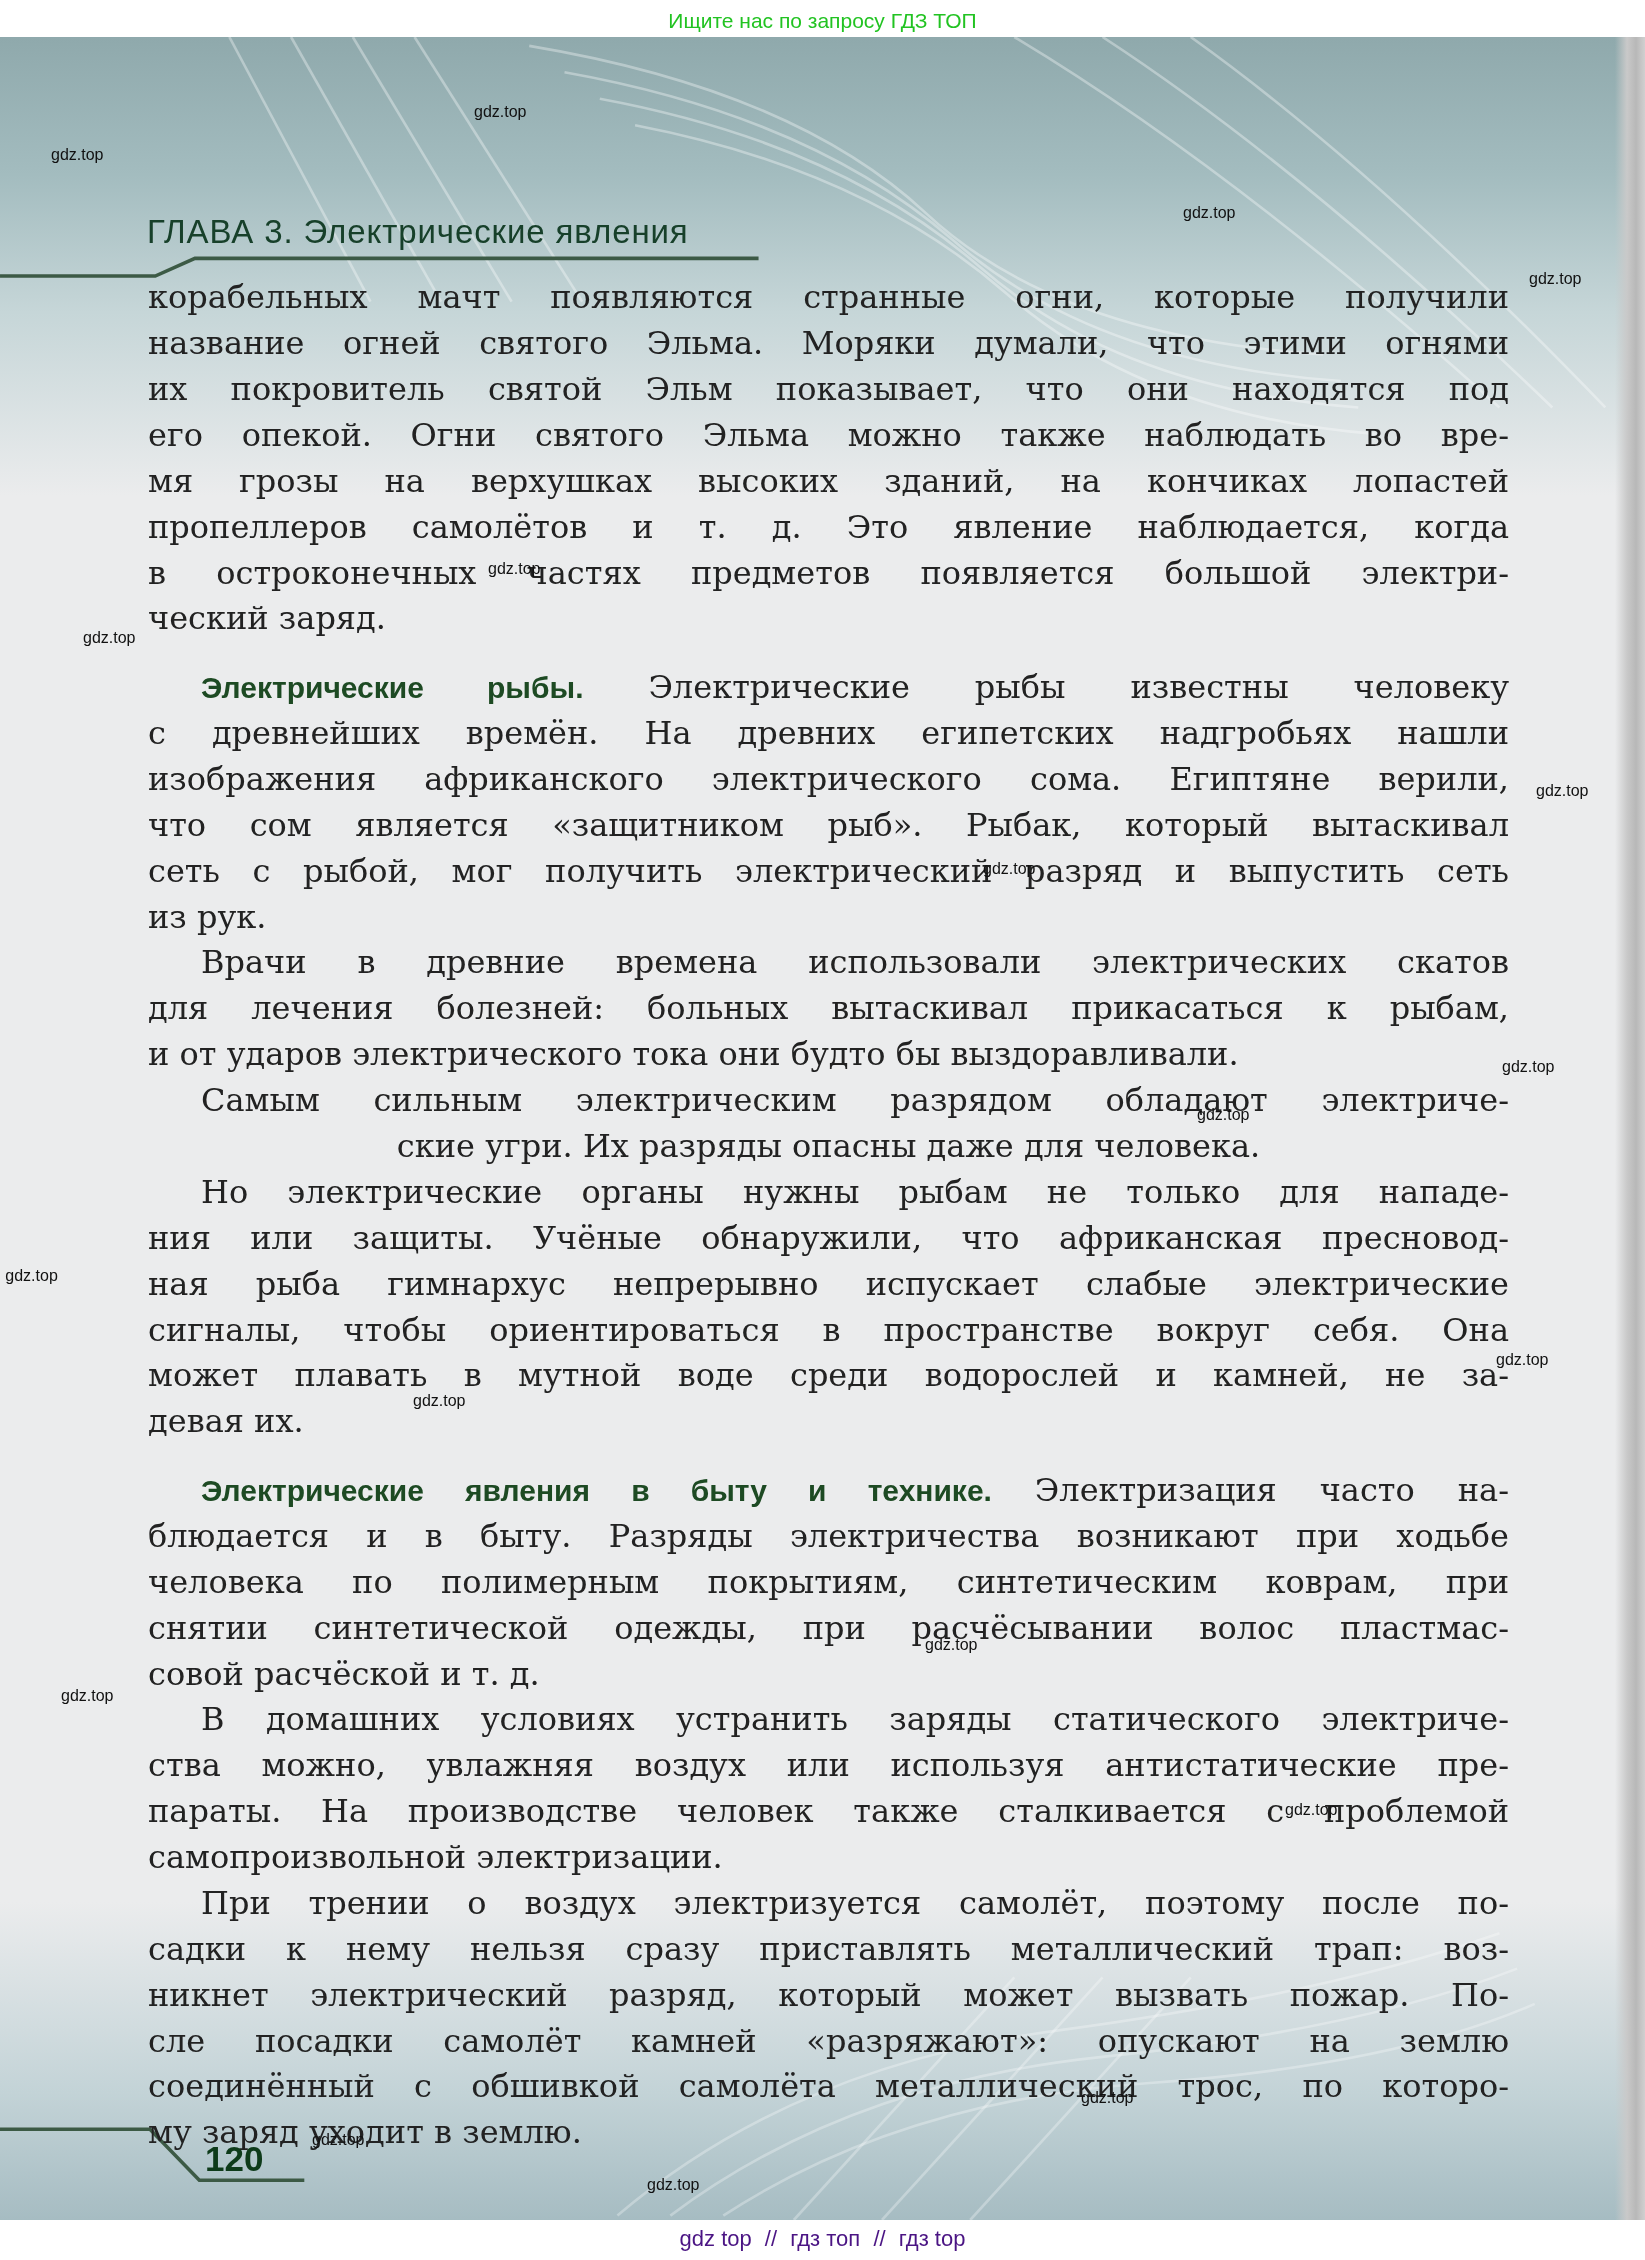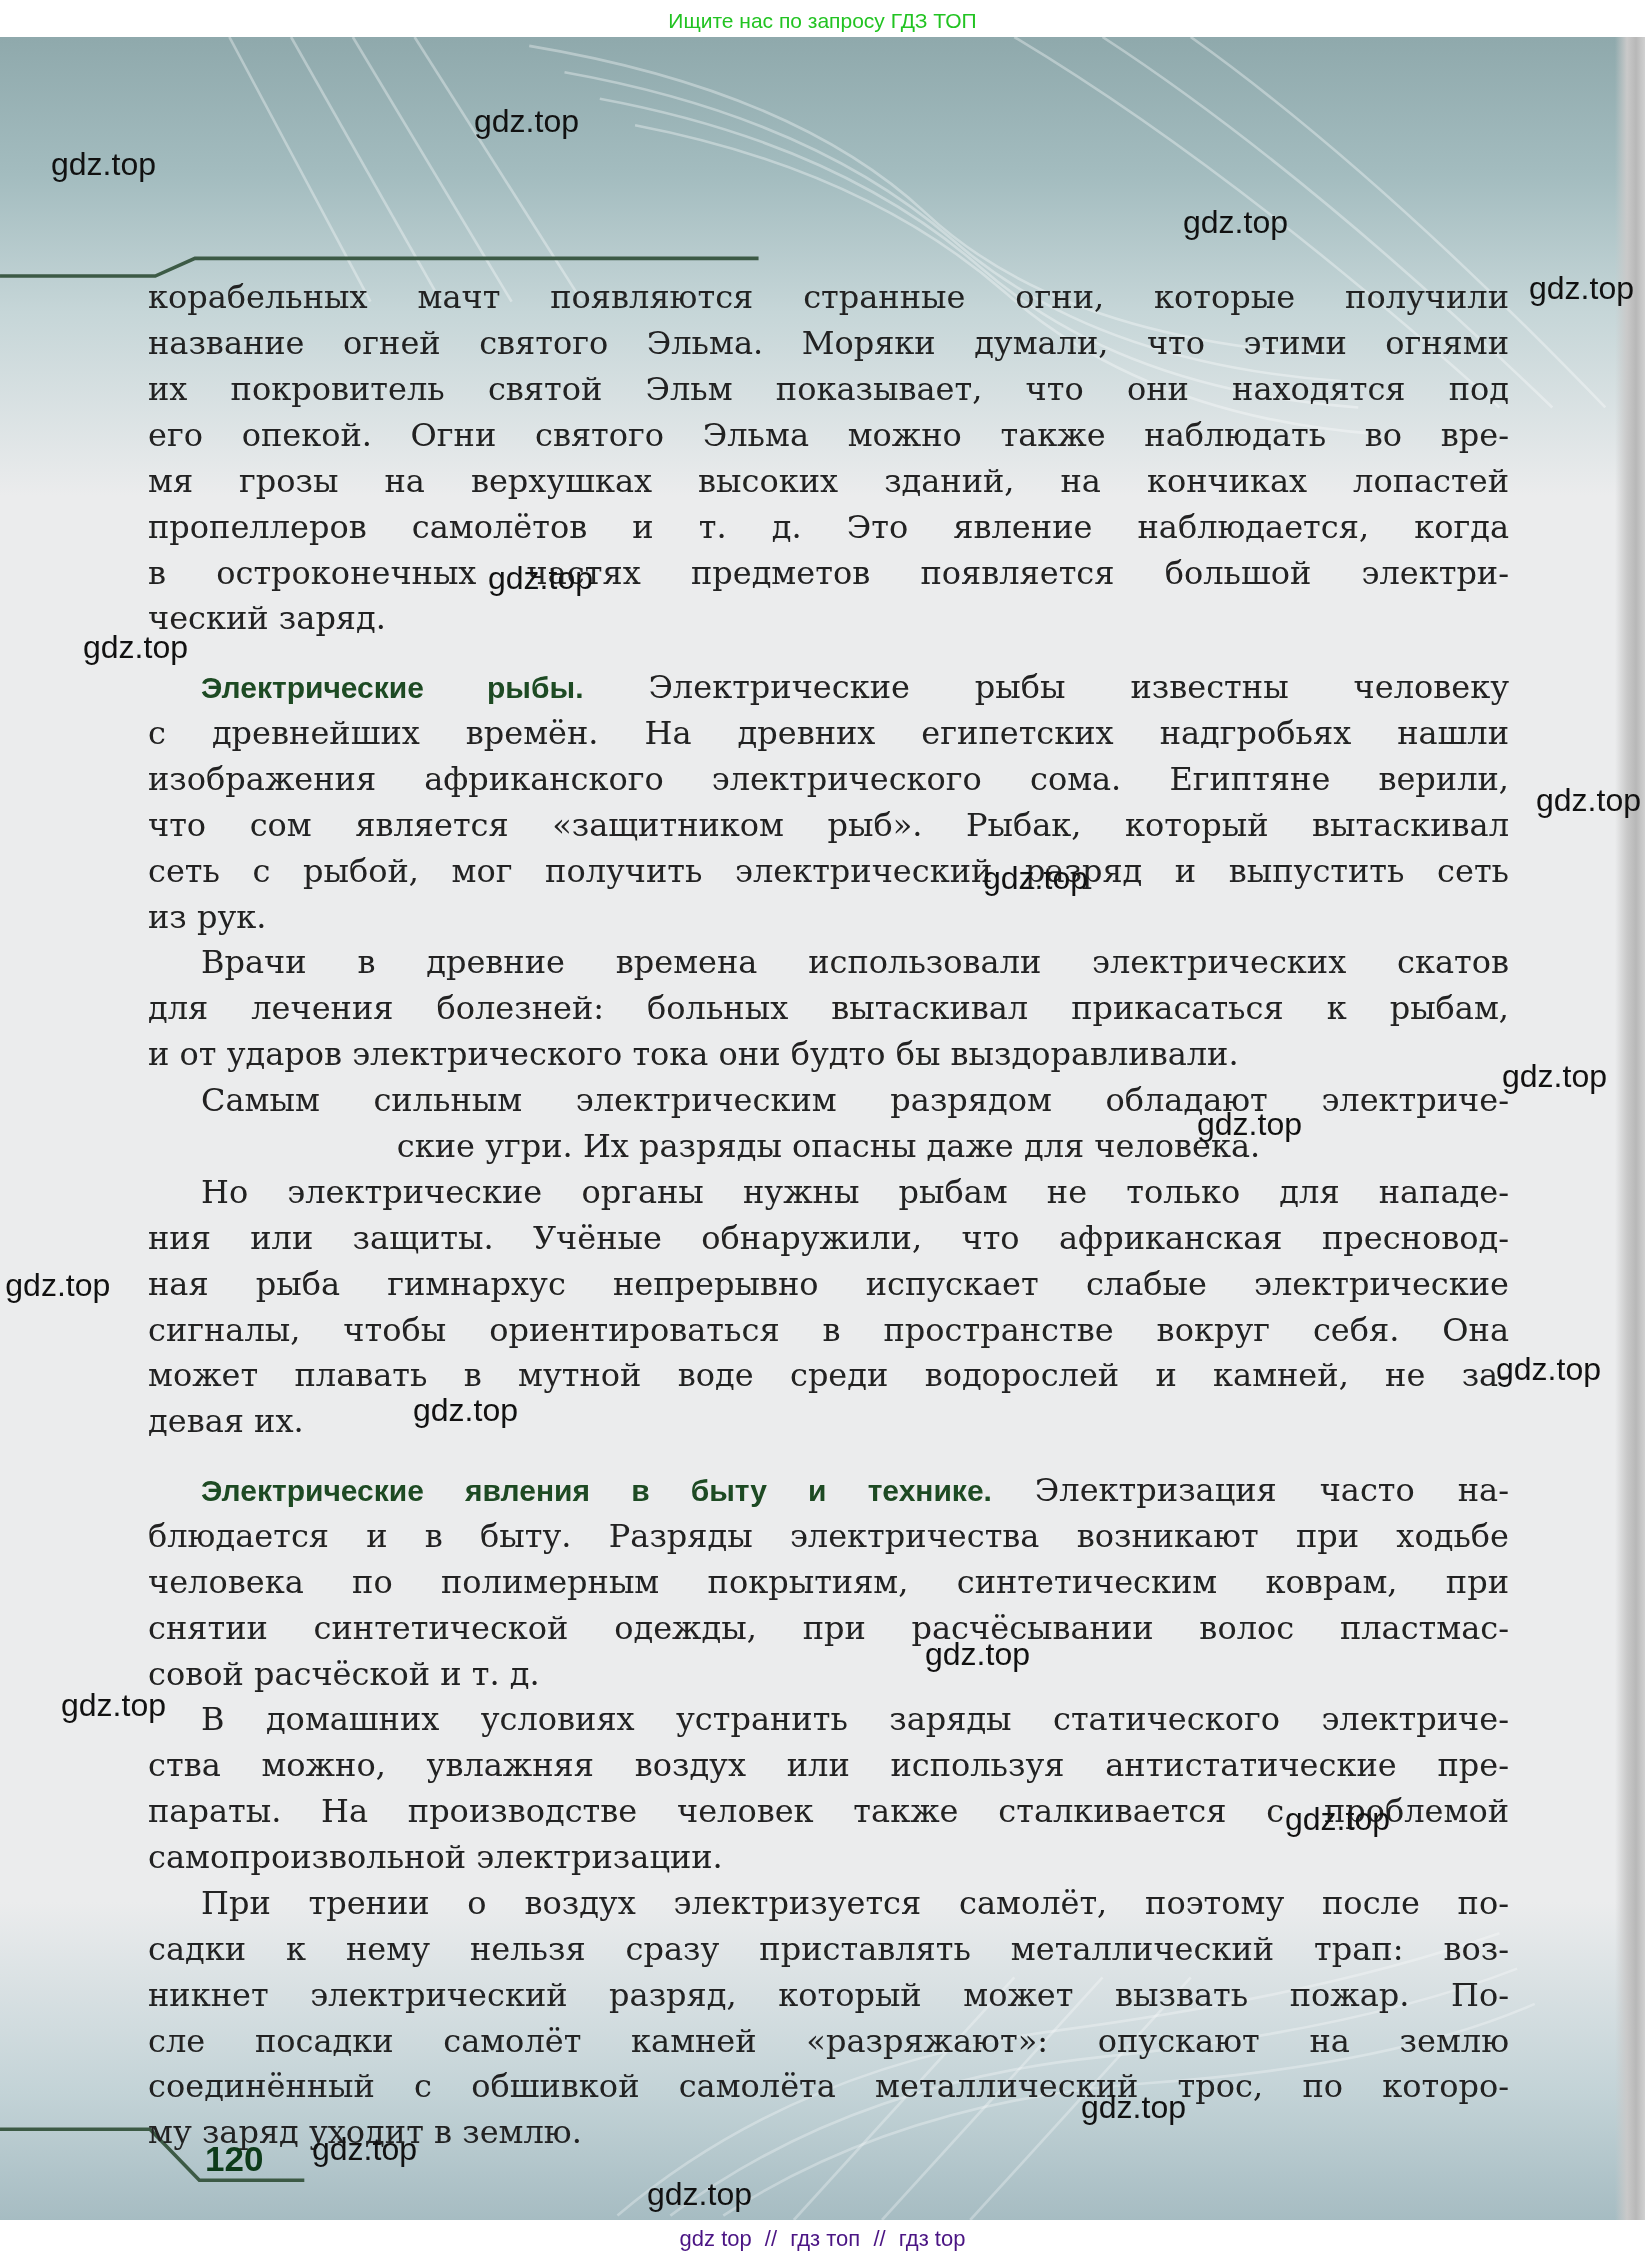--- a/index.html
+++ b/index.html
@@ -19,21 +19,21 @@
     background: linear-gradient(to top, #a6bcc2 0%, #c3d3d7 40%, rgba(235,237,238,0) 100%); }
   .gutter { position:absolute; right:0; top:0; width:30px; height:100%;
     background: linear-gradient(to right, rgba(200,200,200,0.0), #c9c9c9 40%, #b8b8b8 70%, #d0d0d0); }
   .deco { position:absolute; left:0; top:0; }
   .running-head { position:absolute; left:147px; top:176px; font-family:"Liberation Sans", sans-serif; font-size:33px; color:#17402a; letter-spacing:0.9px; white-space:nowrap; }
   .line { position:absolute; left:148px; width:1361px; font-family:"DejaVu Serif", serif; font-size:32px; color:#222222; white-space:nowrap; height:46px; line-height:46px; }
   .line.j { text-align:justify; text-align-last:justify; white-space:normal; overflow:hidden; }
   .line.indent { left:201px; width:1308px; }
   .run-head { font-family:"Liberation Sans", sans-serif; font-weight:bold; color:#1d4a23; font-size:30px; }
   .page-number { position:absolute; left:205px; top:2102px; font-family:"Liberation Sans", sans-serif; font-weight:bold; font-size:35px; color:#0e3b1a; }
-  .wm { position:absolute; font-family:"Liberation Sans", sans-serif; font-size:32px; color:#111111; white-space:nowrap;text-align:center; }
+  .wm { position:absolute; font-family:"Liberation Sans", sans-serif; font-size:16px; color:#111111; white-space:nowrap;text-align:center; }
 </style>
 </head>
 <body>
 
 <div class="top-banner">
   <span>Ищите нас по запросу ГДЗ ТОП</span>
 </div>
 
 <div class="page">
   <div class="bg-top"></div>
@@ -63,20 +63,21 @@
       <path d="M1100 2475 L 1350 2200"></path>
     </g>
 
     <polyline points="0,271 176,271 221,251 860,251" stroke="#3c5a45" stroke-width="4" fill="none"></polyline>
 
     <polyline points="0,2372 170,2372 226,2430 345,2430" stroke="#3c5a45" stroke-width="4" fill="none"></polyline>
   </svg>
 
   <div class="gutter"></div>
 
+  <div class="running-head">ГЛАВА 3. Электрические явления</div>
 
   <div id="lines">
       <div class="line j" style="top: 237px;"><span>корабельных мачт появляются странные огни, которые получили</span></div>
       <div class="line j" style="top: 283px;"><span>название огней святого Эльма. Моряки думали, что этими огнями</span></div>
       <div class="line j" style="top: 329px;"><span>их покровитель святой Эльм показывает, что они находятся под</span></div>
       <div class="line j" style="top: 375px;"><span>его опекой. Огни святого Эльма можно также наблюдать во вре-</span></div>
       <div class="line j" style="top: 421px;"><span>мя грозы на верхушках высоких зданий, на кончиках лопастей</span></div>
       <div class="line j" style="top: 467px;"><span>пропеллеров самолётов и т. д. Это явление наблюдается, когда</span></div>
       <div class="line j" style="top: 513px;"><span>в остроконечных частях предметов появляется большой электри-</span></div>
       <div class="line" style="top: 558px;"><span>ческий заряд.</span></div>

